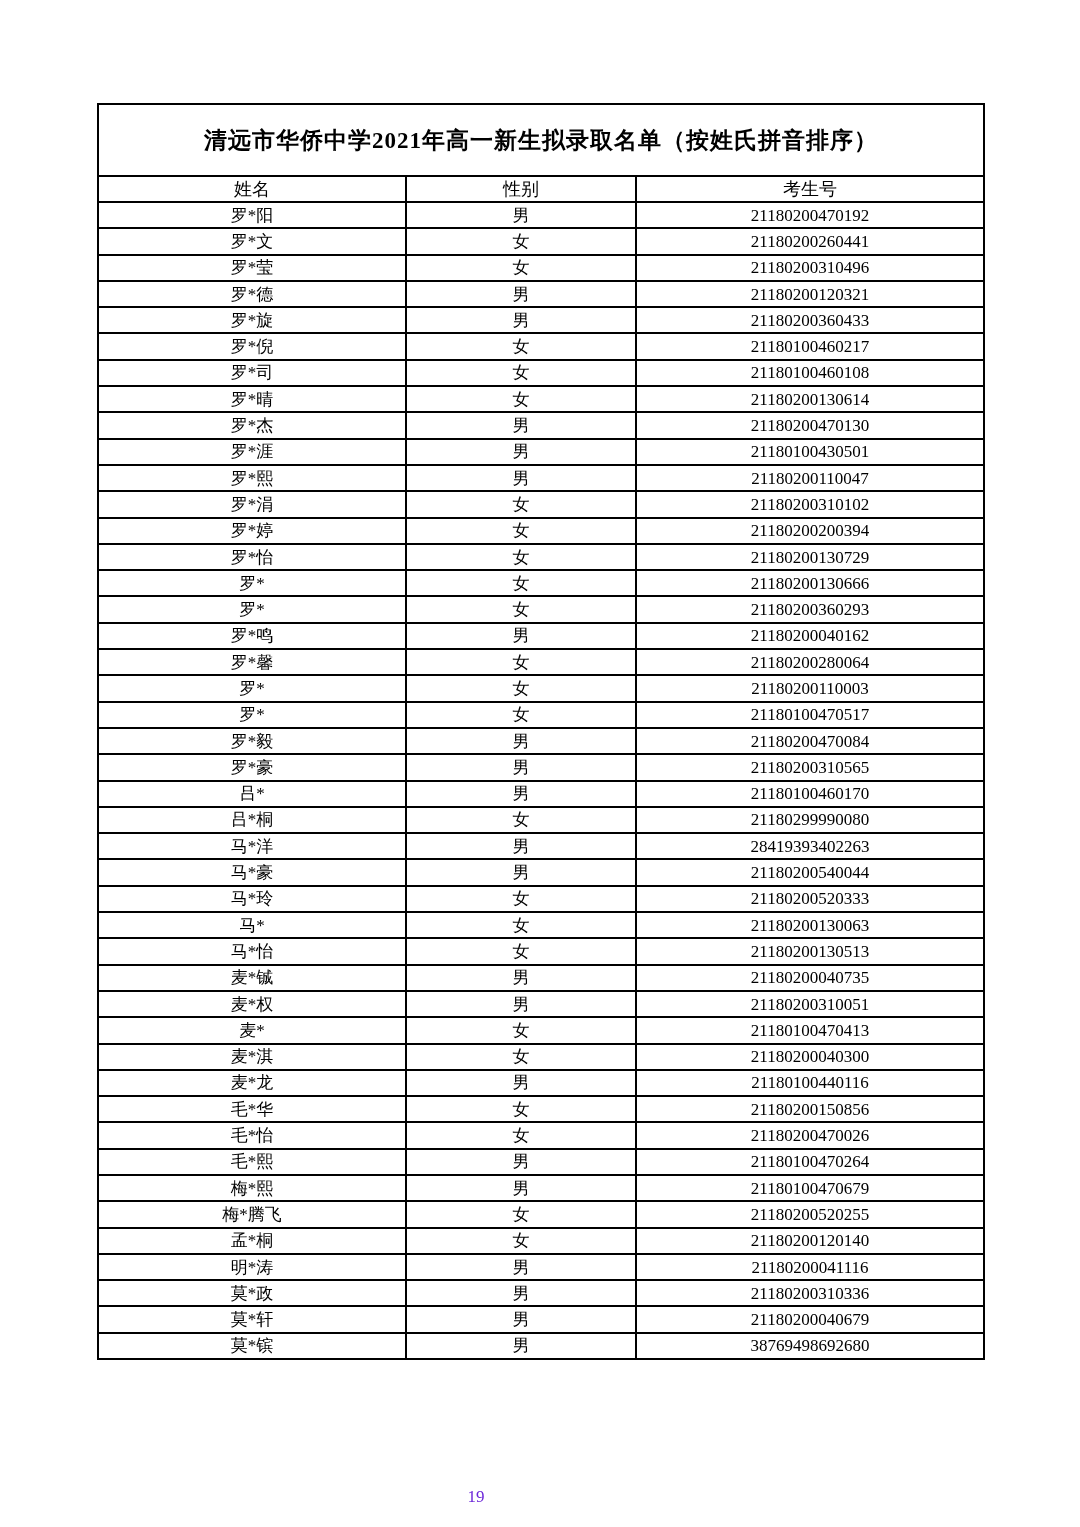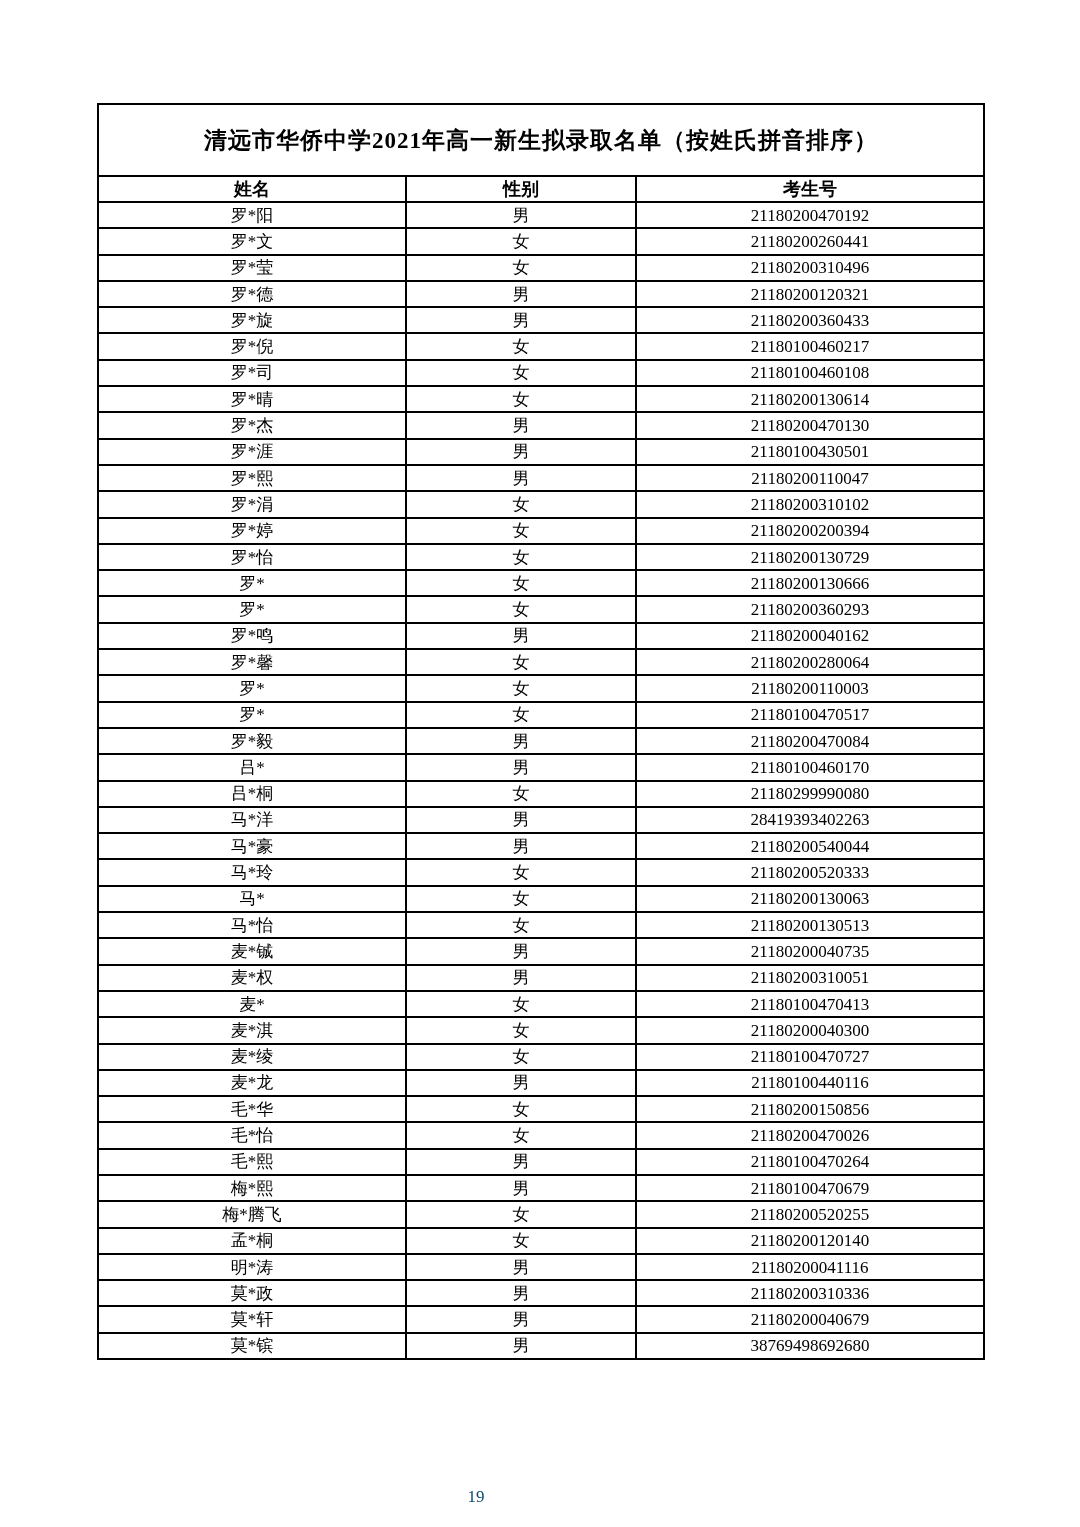--- a/index.html
+++ b/index.html
@@ -39,35 +39,35 @@
   tr.title-row th {
     height: 70px;
     font-size: 23px;
     font-weight: bold;
     letter-spacing: 1px;
     border-radius: 23px;
   }
   tr.header-row th {
     height: 21px;
     font-size: 18px;
-    font-weight: bold;
+    font-weight: normal;
   }
   tbody.rows td {
     height: 24.3px;
     font-size: 17px;
     line-height: 1;
   }
   .page-number {
     position: absolute;
     left: 0;
     top: 1487px;
     width: 952px;
     text-align: center;
     font-size: 17px;
-    color: #0c4a6e;
+    color: #6d28d9;
   }
 </style>
 </head>
 <body>
 
 <div class="page">
 
   <table class="admission">
     <colgroup>
       <col class="c-name">
@@ -184,20 +184,25 @@
           <td>罗*</td>
           <td>女</td>
           <td>21180100470517</td>
         </tr>
         <tr>
           <td>罗*毅</td>
           <td>男</td>
           <td>21180200470084</td>
         </tr>
         <tr>
+          <td>罗*豪</td>
+          <td>男</td>
+          <td>21180200310565</td>
+        </tr>
+        <tr>
           <td>吕*</td>
           <td>男</td>
           <td>21180100460170</td>
         </tr>
         <tr>
           <td>吕*桐</td>
           <td>女</td>
           <td>21180299990080</td>
         </tr>
         <tr>
@@ -237,25 +242,20 @@
         </tr>
         <tr>
           <td>麦*</td>
           <td>女</td>
           <td>21180100470413</td>
         </tr>
         <tr>
           <td>麦*淇</td>
           <td>女</td>
           <td>21180200040300</td>
-        </tr>
-        <tr>
-          <td>麦*绫</td>
-          <td>女</td>
-          <td>21180100470727</td>
         </tr>
         <tr>
           <td>麦*龙</td>
           <td>男</td>
           <td>21180100440116</td>
         </tr>
         <tr>
           <td>毛*华</td>
           <td>女</td>
           <td>21180200150856</td>

